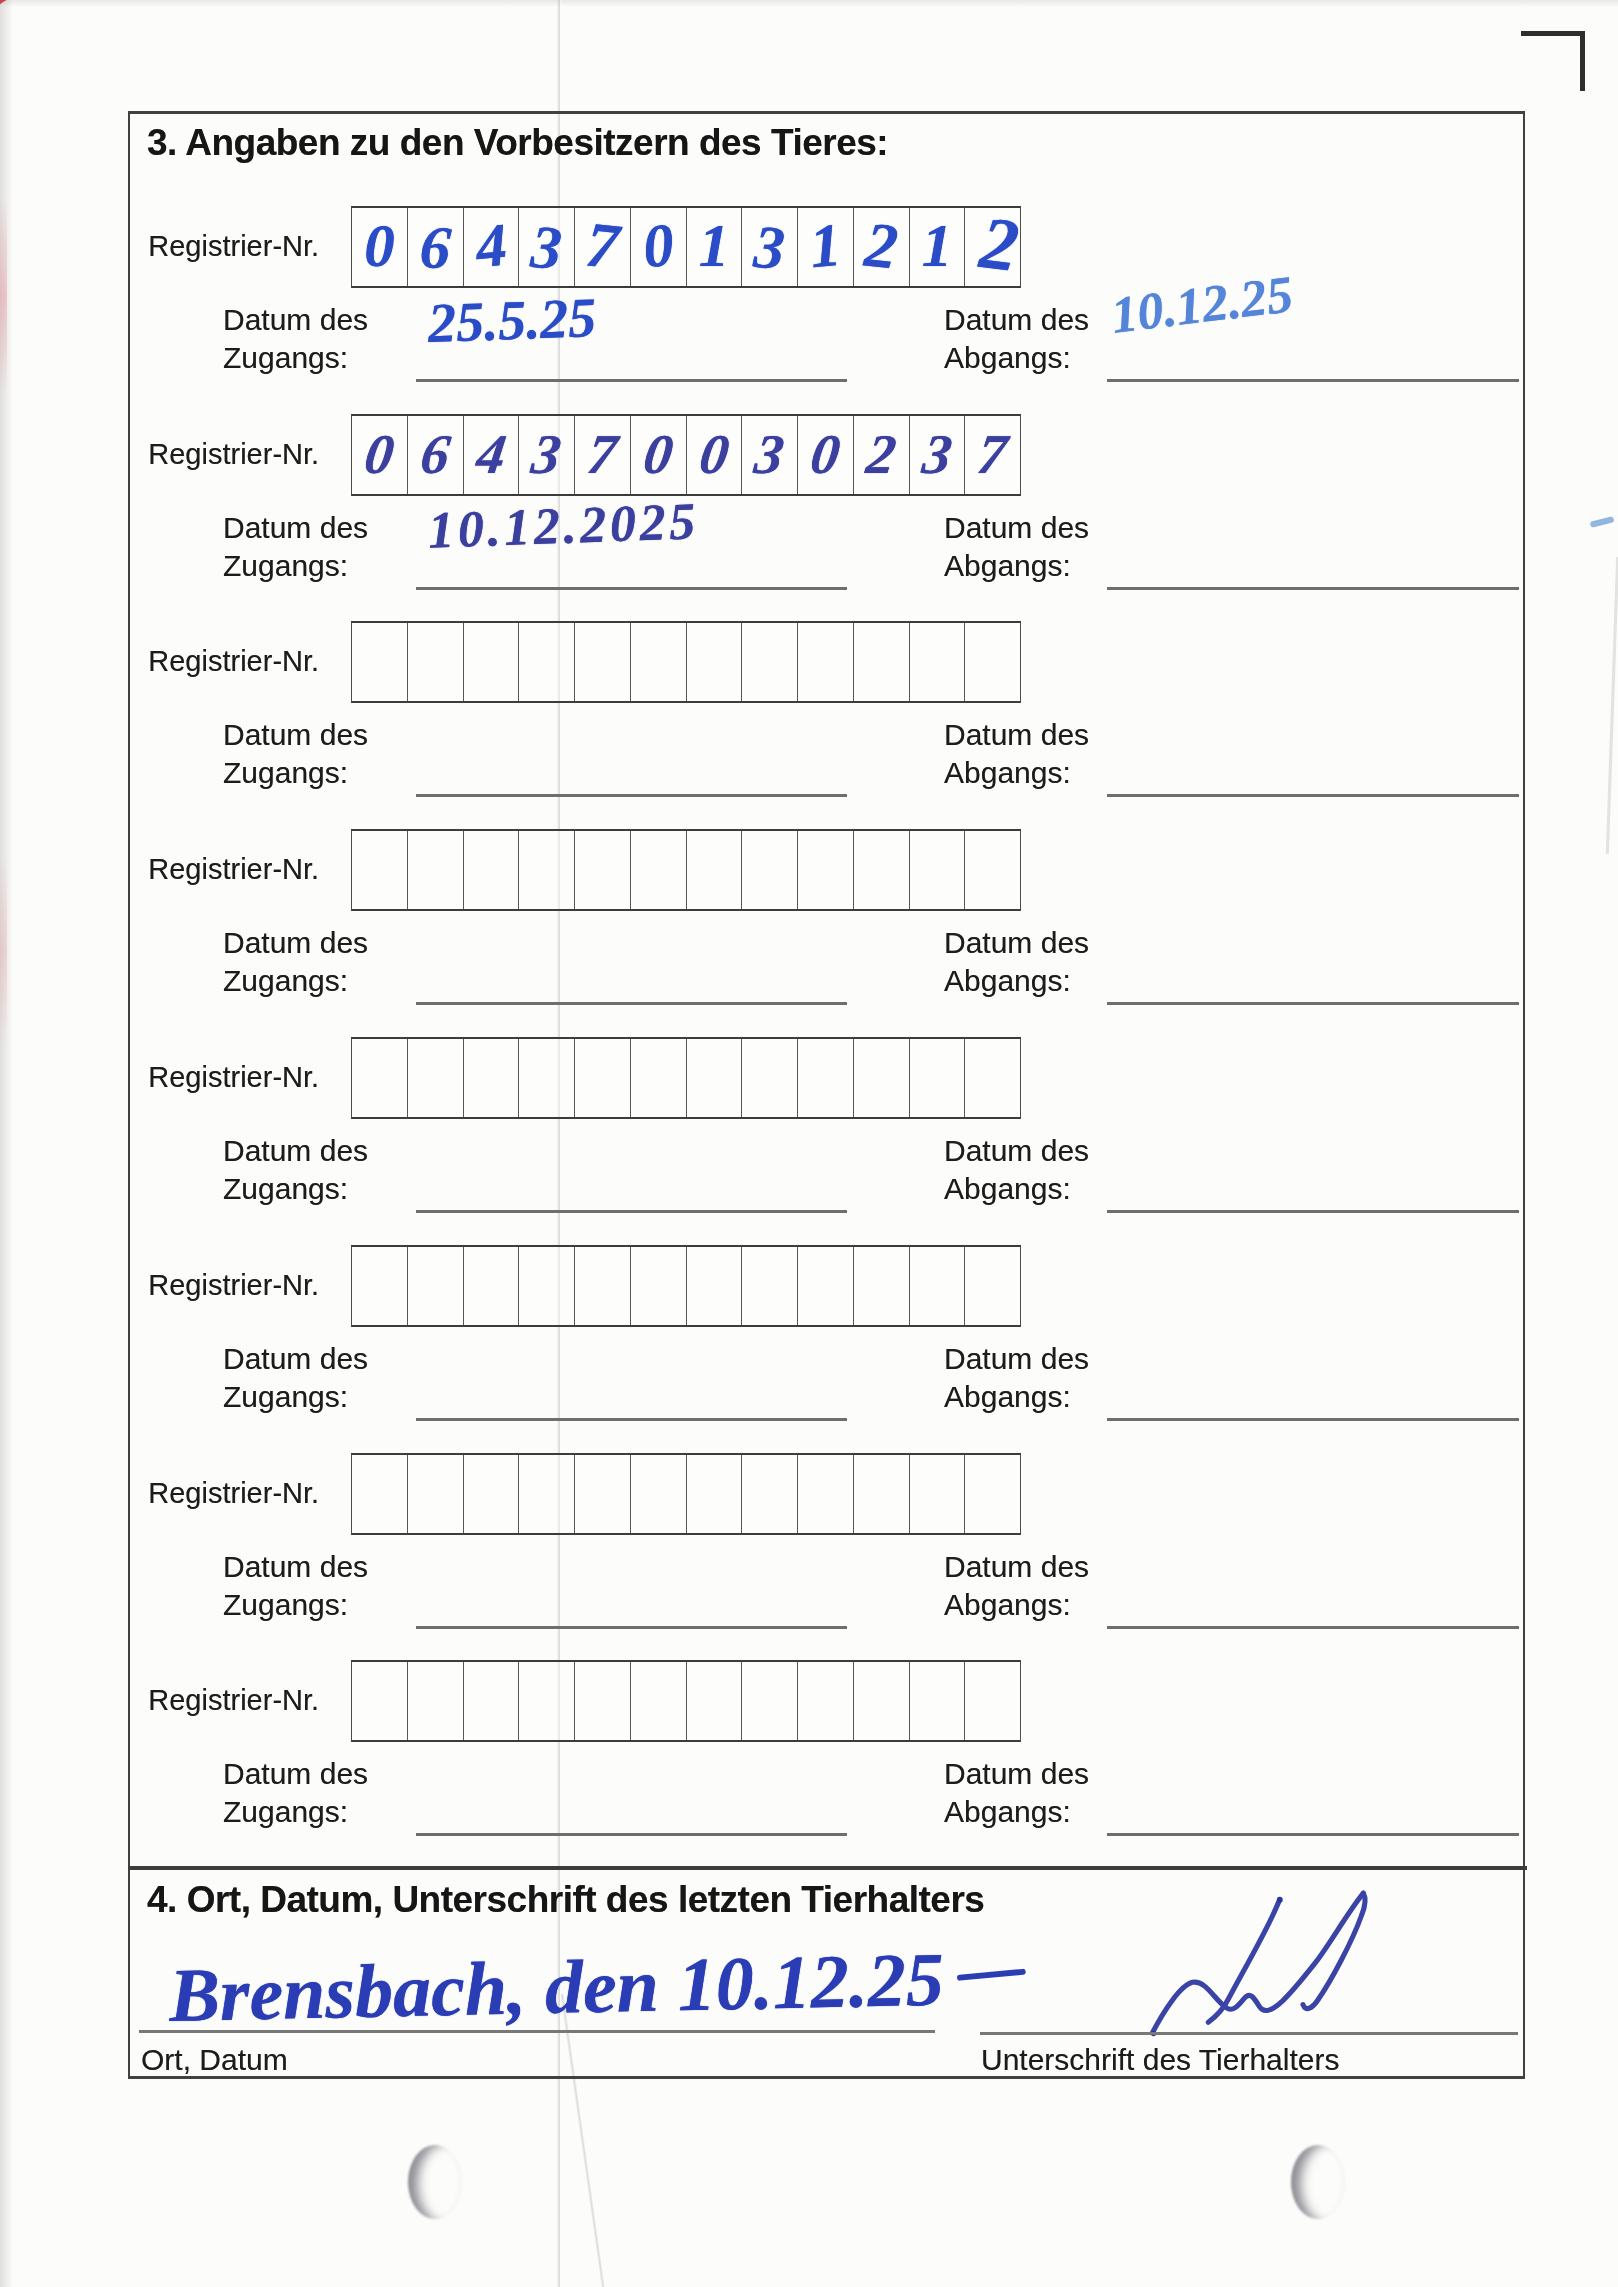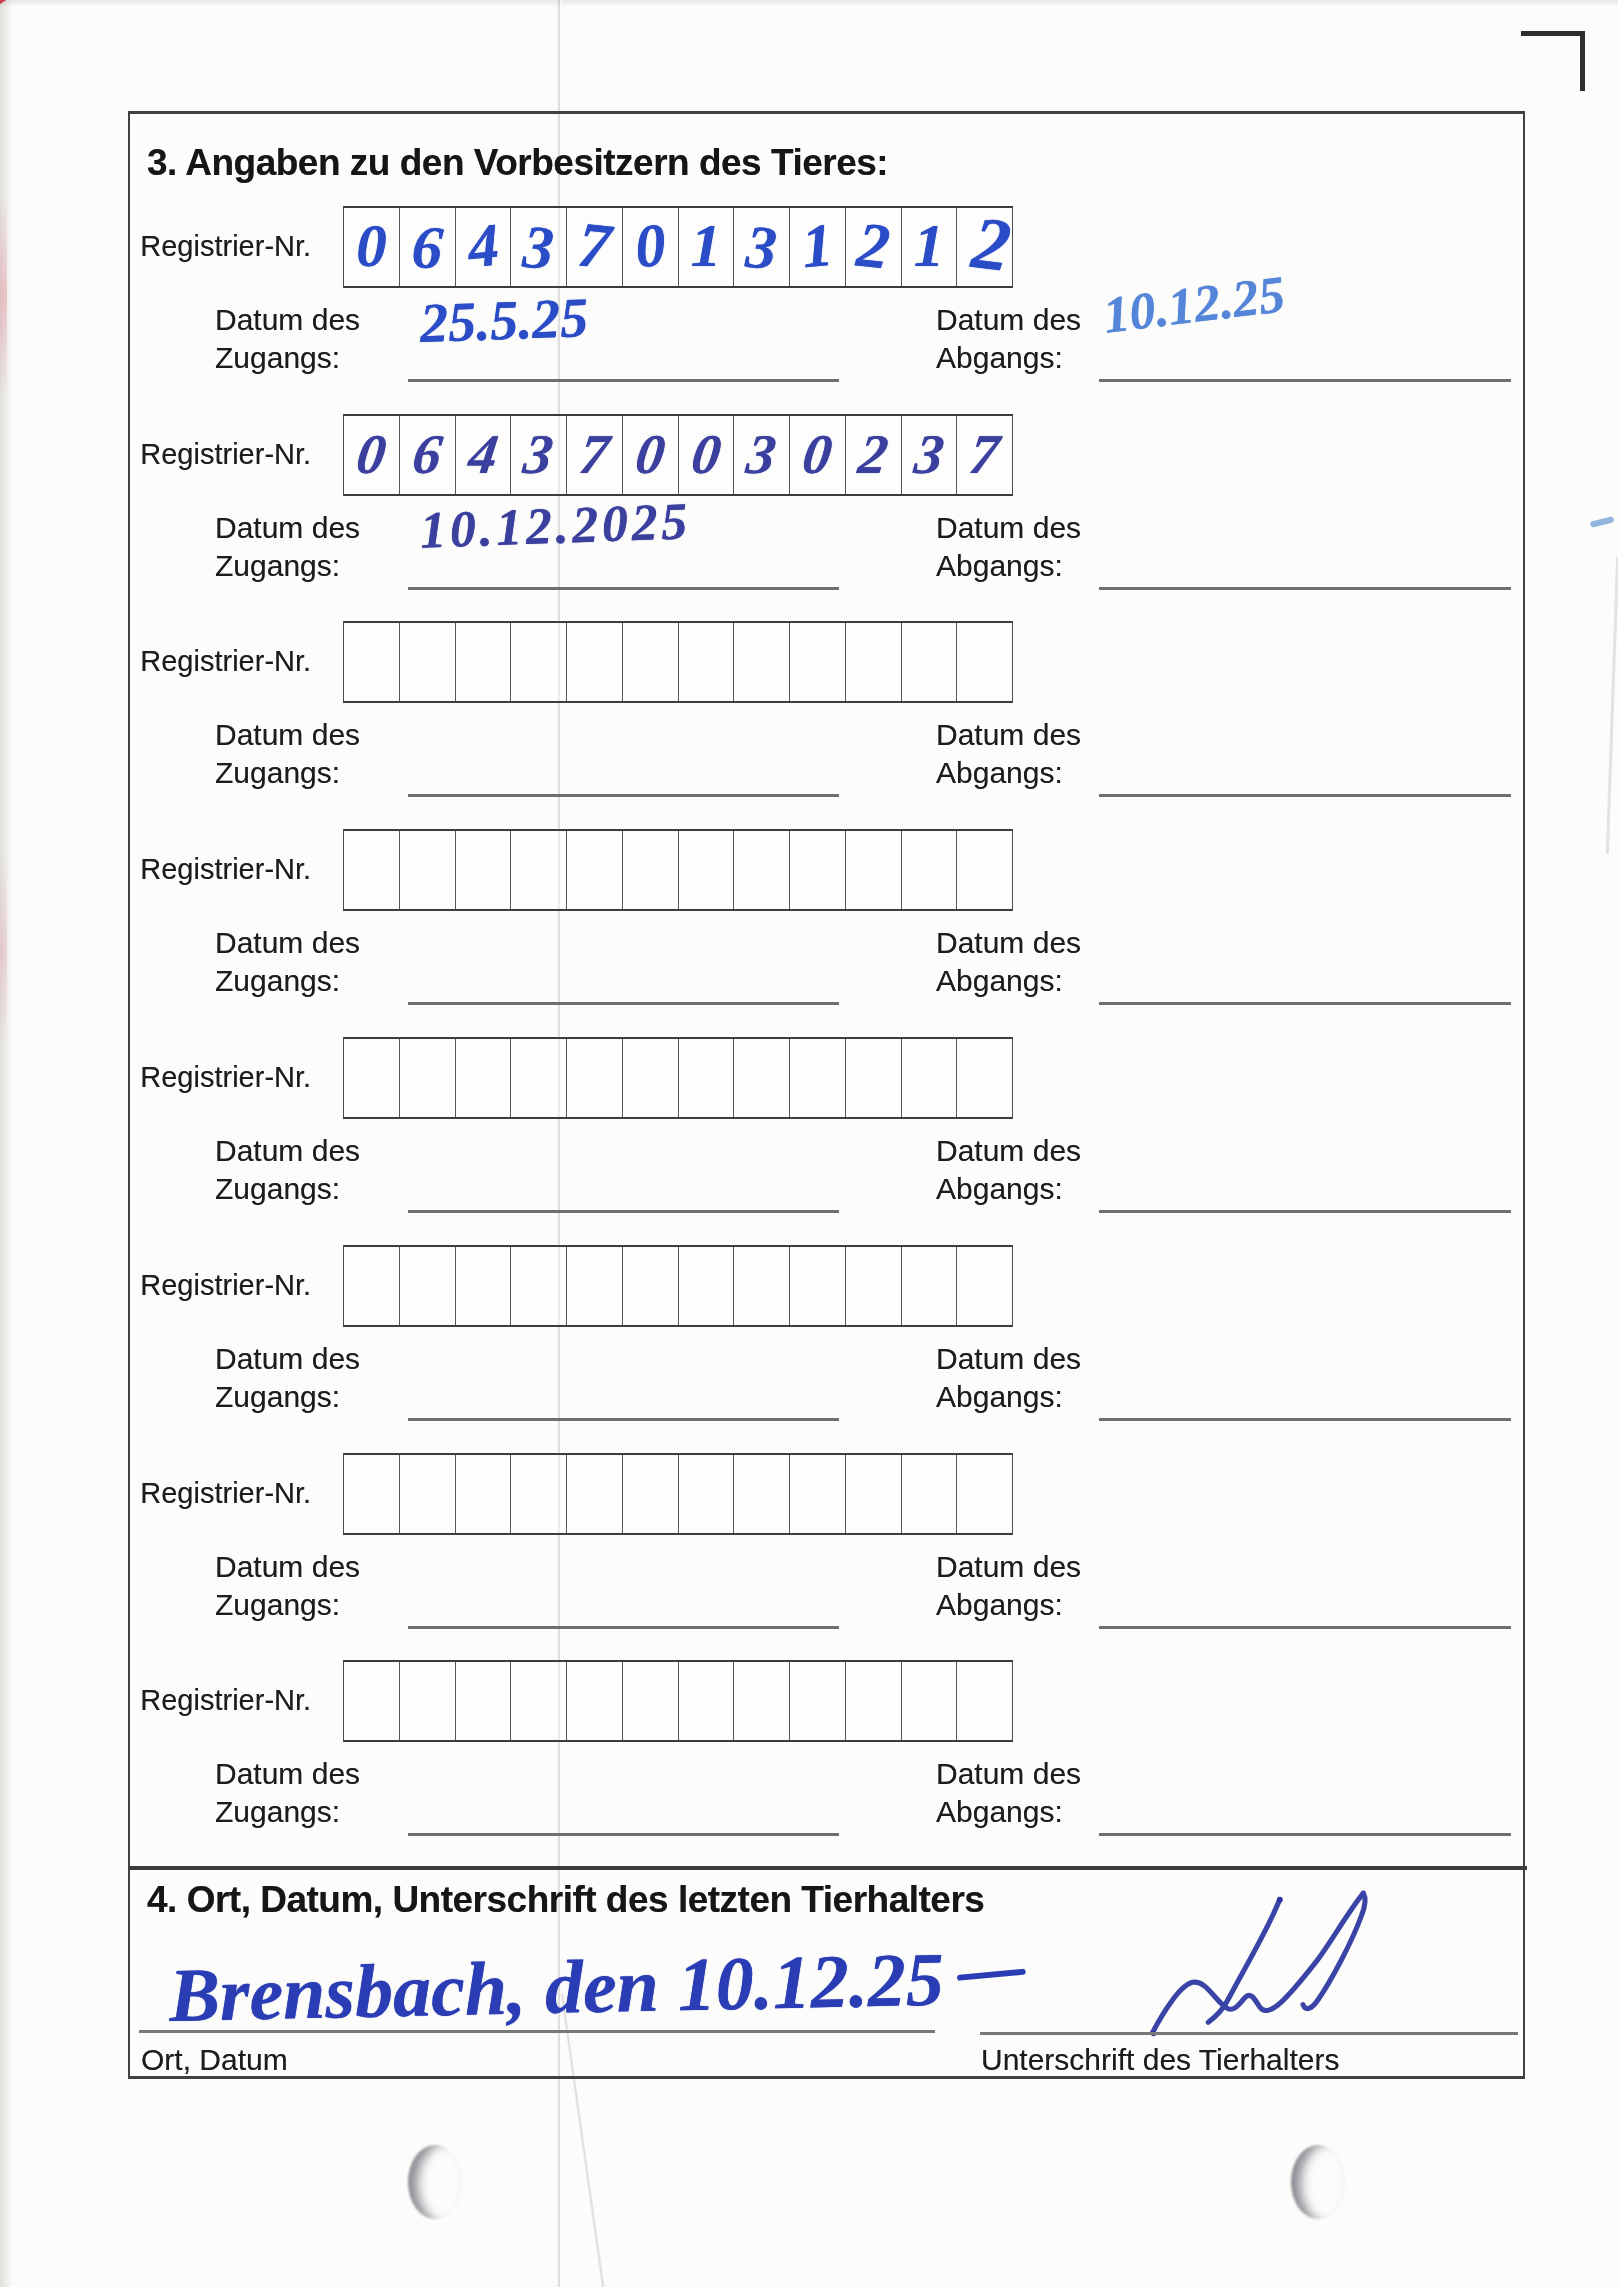--- a/index.html
+++ b/index.html
@@ -34,25 +34,25 @@
     box-shadow: inset 15px 1.9px 11px -5.6px rgba(70,70,82,.62), inset -3.7px 0 7.4px -5.6px rgba(130,130,140,.25);
     filter:blur(0.9px); }
   .hole.left  { left:408px;  top:2145px; }
   .hole.right { left:1291px; top:2145px; }
 
   
   .form-frame { position:absolute; left:128px; top:111px; width:1393px; height:1962px;
     border:2.8px solid #414141; border-top-width:3.7px; border-bottom-width:3.7px; }
   .printed { text-shadow:0 0 0.6px rgba(40,40,40,.55); }
   .s-title { position:absolute; left:147px; font-size:37px; font-weight:bold; letter-spacing:-0.5px; color:#161616; }
-  #s3-title { top:122px;margin-top:20px; }
+  #s3-title { top:122px; }
   #s4-title { top:1879px; }
   .sep { position:absolute; left:128px; top:1866px; width:1399px; height:3.7px; background:#3c3c3c; }
 
-  .block { position:absolute; left:132px; width:1399px; height:208px; }
+  .block { position:absolute; left:140px; width:1399px; height:208px; }
   .reg-label { position:absolute; left:8.3px; top:24px; font-size:29px; }
   .cells { position:absolute; left:211px; top:0; width:668px; height:78px; display:flex;
     border:1.9px solid #4c4c4c; border-top:2.8px solid #3c3c3c; border-bottom:2.8px solid #3c3c3c; background:rgba(255,255,255,.4); }
   .cell { flex:1 1 0; border-left:1.9px solid #565656; position:relative; }
   .cell:first-child { border-left:none; }
   .digit { display:block; text-align:center; line-height:76px; overflow:visible;
     font-family:"Liberation Serif", serif; font-style:italic; font-weight:bold;
     font-size:59px; text-shadow:0 0 0.9px currentColor; }
   .date-label { position:absolute; top:95px; font-size:30px; line-height:38px; }
   .date-label.zl { left:83px; }

